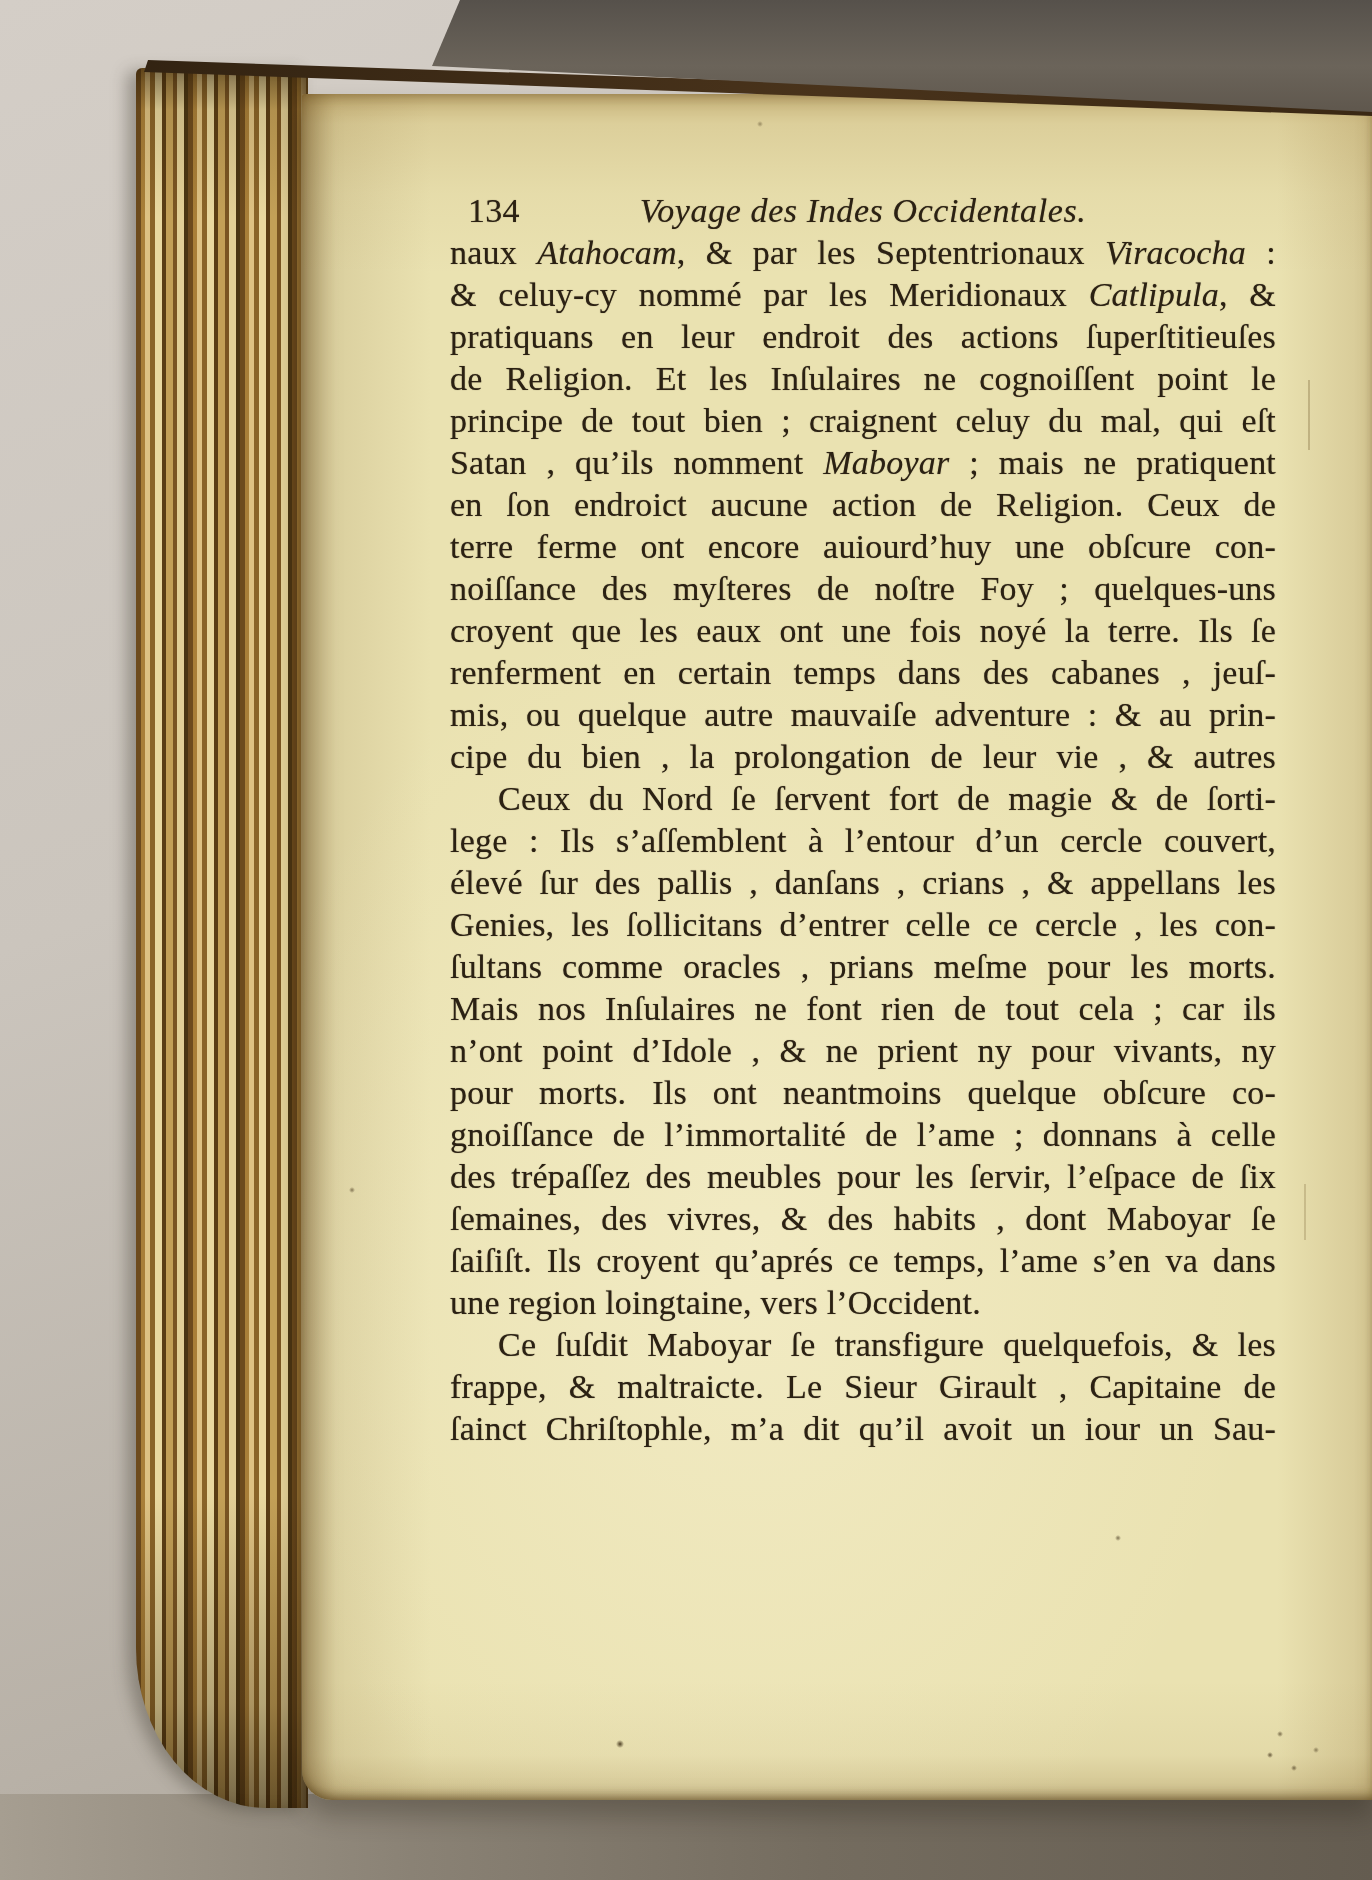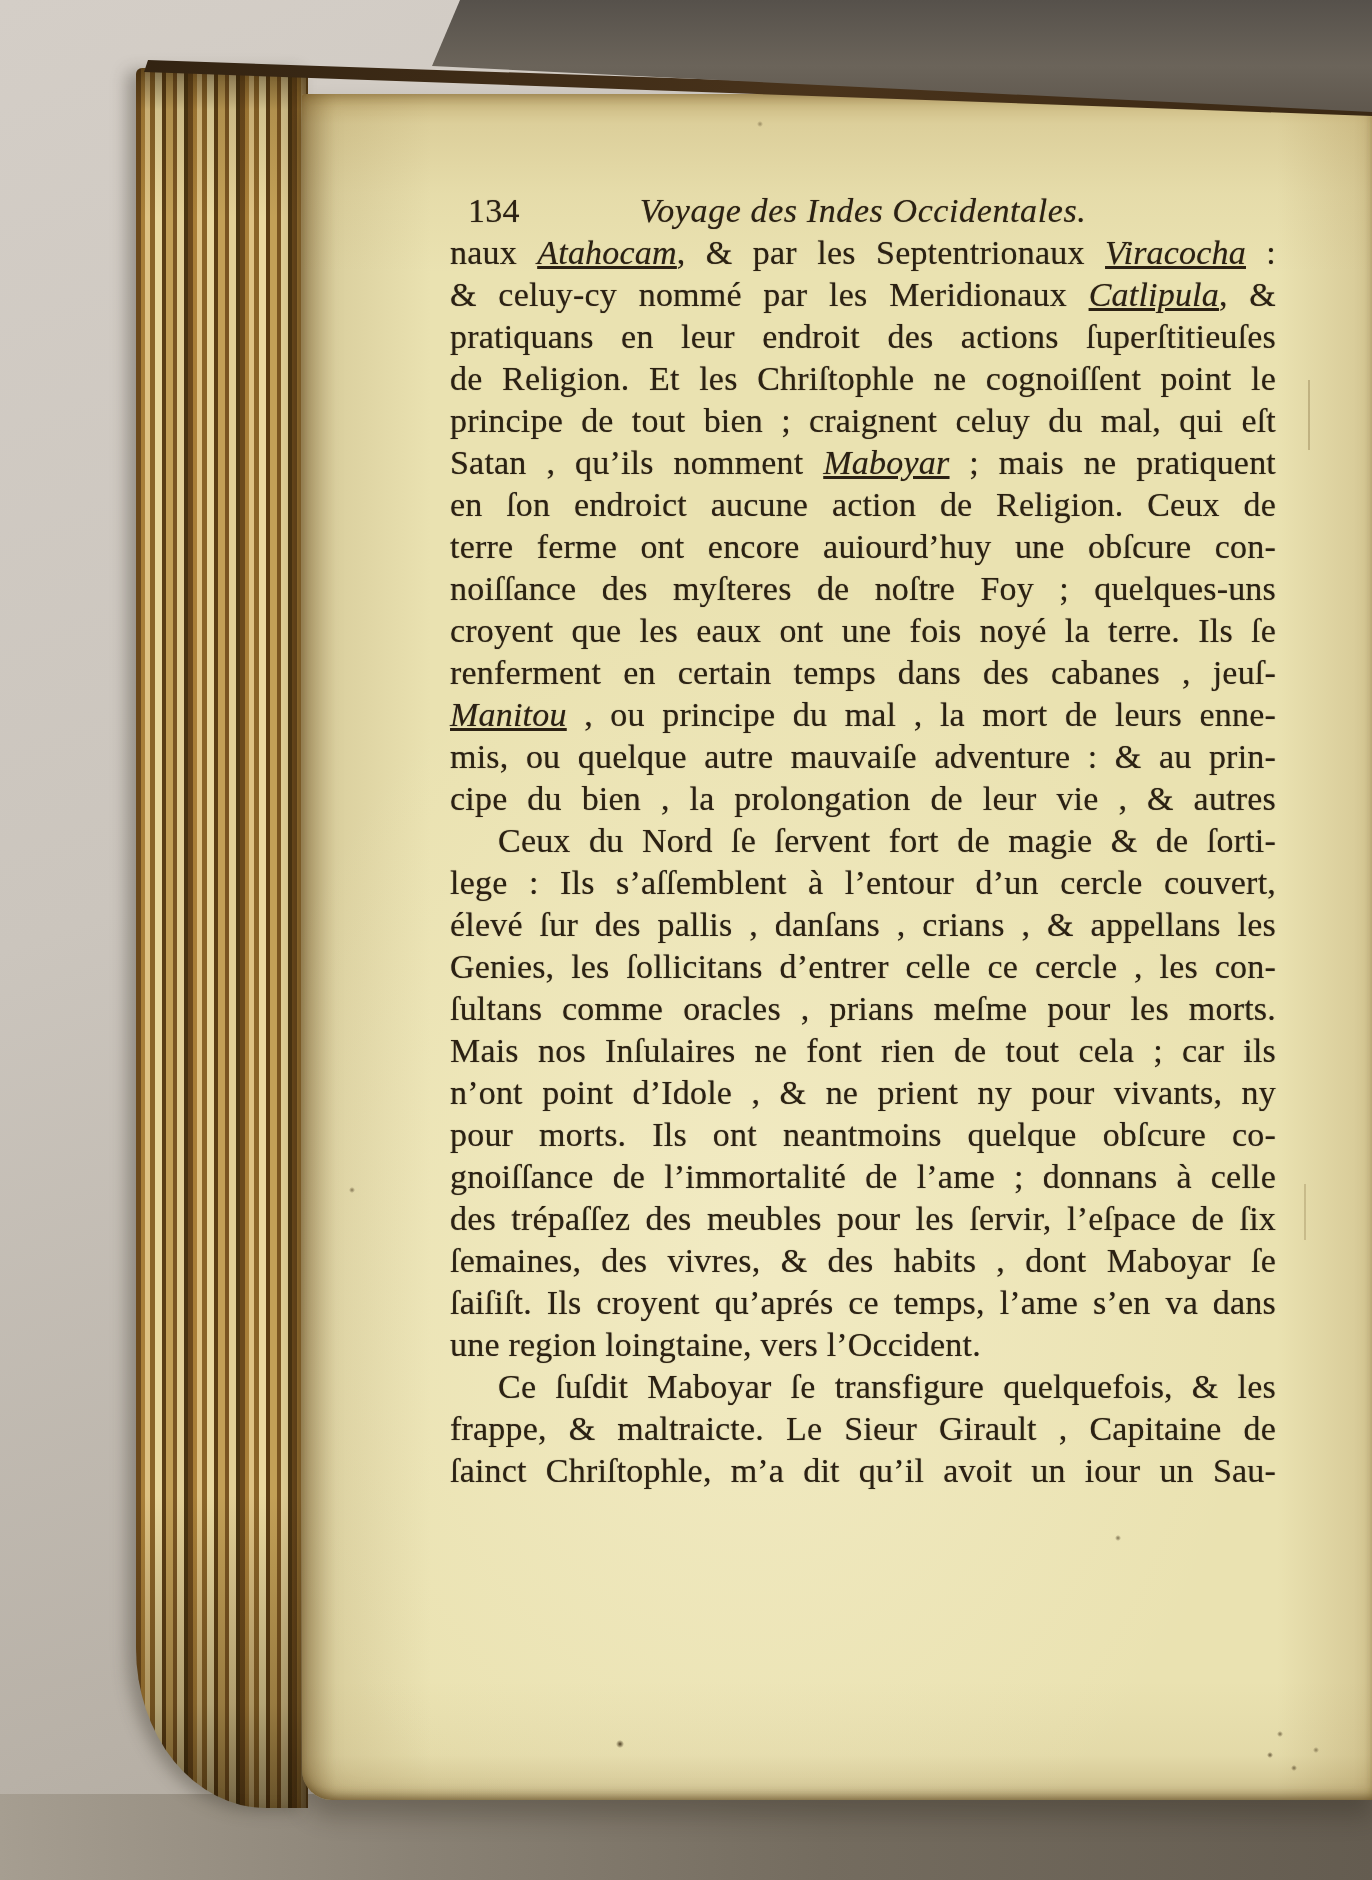--- a/index.html
+++ b/index.html
@@ -77,49 +77,48 @@
     color:#2b2113;font-size:34px;line-height:42px;
     text-shadow:0 0 1px rgba(40,30,16,0.55);
     letter-spacing:0.2px;
   }
   .page-header{position:relative;height:42px;}
   .page-number{position:absolute;left:2px;top:0;margin-left:16px;}
   .running-title{display:block;text-align:center;font-style:italic;letter-spacing:0.6px;}
   .tl{text-align:justify;text-align-last:justify;height:42px;}
   .tl.noj{text-align-last:left;}
   .tl.ind{text-indent:48px;}
-  .it{font-style:italic;text-decoration:underline;}
+  .it{font-style:italic;}
 </style>
 </head>
 <body>
 
 <div class="scene">
   <div class="backdrop"></div>
   <div class="table-surface"></div>
   <div class="fore-edge"></div>
   <div class="page">
     <div class="speckles"></div>
     <div class="text-block">
       <div class="page-header">
         <span class="page-number">134</span>
         <span class="running-title">Voyage des Indes Occidentales.</span>
       </div>
       <div class="lines">
           <div class="tl"><span>naux </span><span class="it">Atahocam</span><span>, &amp; par les Septentrionaux </span><span class="it">Viracocha</span><span> :</span></div>
           <div class="tl"><span>&amp; celuy-cy nommé par les Meridionaux </span><span class="it">Catlipula</span><span>, &amp;</span></div>
           <div class="tl"><span>pratiquans en leur endroit des actions ſuperſtitieuſes</span></div>
-          <div class="tl"><span>de Religion. Et les Chriſtophle ne cognoiſſent point le</span></div>
+          <div class="tl"><span>de Religion. Et les Inſulaires ne cognoiſſent point le</span></div>
           <div class="tl"><span>principe de tout bien ; craignent celuy du mal, qui eſt</span></div>
           <div class="tl"><span>Satan , qu’ils nomment </span><span class="it">Maboyar</span><span> ; mais ne pratiquent</span></div>
           <div class="tl"><span>en ſon endroict aucune action de Religion. Ceux de</span></div>
           <div class="tl"><span>terre ferme ont encore auiourd’huy une obſcure con-</span></div>
           <div class="tl"><span>noiſſance des myſteres de noſtre Foy ; quelques-uns</span></div>
           <div class="tl"><span>croyent que les eaux ont une fois noyé la terre. Ils ſe</span></div>
           <div class="tl"><span>renferment en certain temps dans des cabanes , jeuſ-</span></div>
-          <div class="tl"><span class="it">Manitou</span><span> , ou principe du mal , la mort de leurs enne-</span></div>
           <div class="tl"><span>mis, ou quelque autre mauvaiſe adventure : &amp; au prin-</span></div>
           <div class="tl"><span>cipe du bien , la prolongation de leur vie , &amp; autres</span></div>
           <div class="tl ind"><span>Ceux du Nord ſe ſervent fort de magie &amp; de ſorti-</span></div>
           <div class="tl"><span>lege : Ils s’aſſemblent à l’entour d’un cercle couvert,</span></div>
           <div class="tl"><span>élevé ſur des pallis , danſans , crians , &amp; appellans les</span></div>
           <div class="tl"><span>Genies, les ſollicitans d’entrer celle ce cercle , les con-</span></div>
           <div class="tl"><span>ſultans comme oracles , prians meſme pour les morts.</span></div>
           <div class="tl"><span>Mais nos Inſulaires ne font rien de tout cela ; car ils</span></div>
           <div class="tl"><span>n’ont point d’Idole , &amp; ne prient ny pour vivants, ny</span></div>
           <div class="tl"><span>pour morts. Ils ont neantmoins quelque obſcure co-</span></div>

